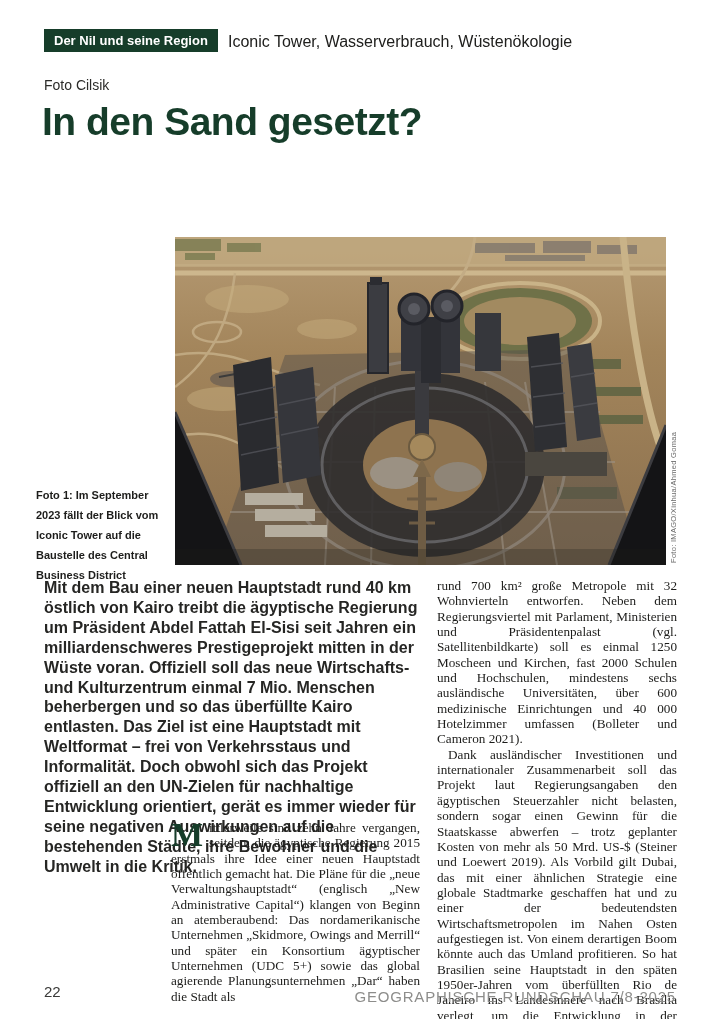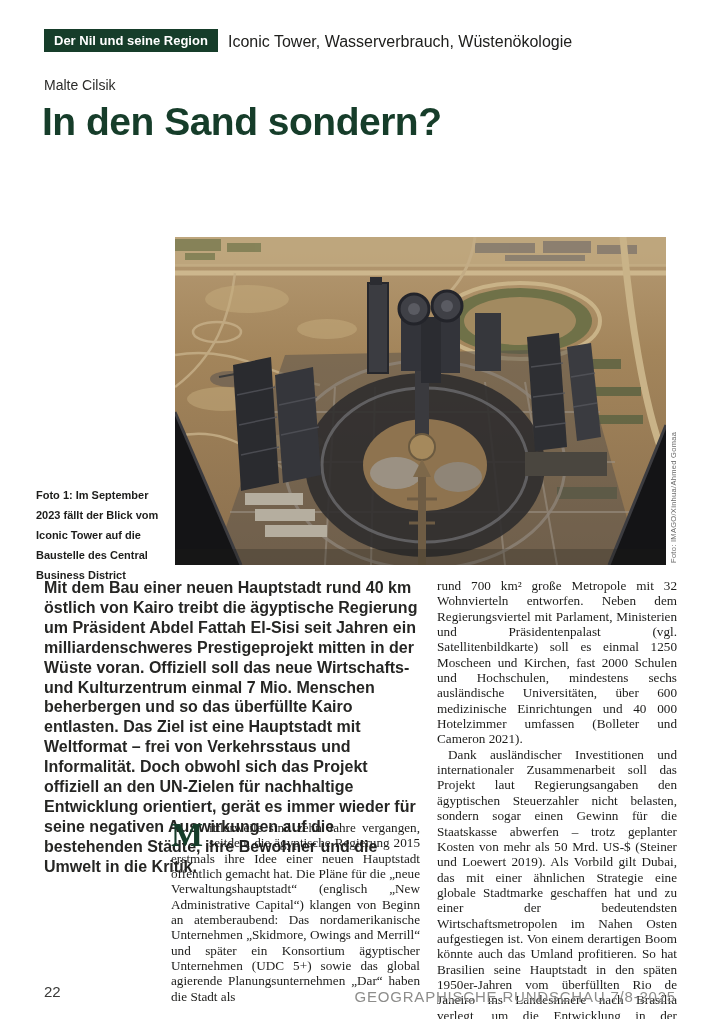--- a/index.html
+++ b/index.html
@@ -39,22 +39,22 @@
   .journal{position:absolute;right:44px;top:988px;font-size:15px;letter-spacing:0.8px;
            font-weight:400;color:#8d8d8b;white-space:nowrap;}
 </style>
 </head>
 <body>
 
 <div class="page">
 
   <div class="badge">Der Nil und seine Region</div>
   <div class="kicker">Iconic Tower, Wasserverbrauch, Wüstenökologie</div>
-  <div class="author">Malte Cilsik</div>
-  <h1 class="title"><span>In den Sand sondern?</span><br></h1>
+  <div class="author">Foto Cilsik</div>
+  <h1 class="title"><span>In den Sand gesetzt?</span><br></h1>
 
   <div class="caption">Foto 1: Im September 2023 fällt der Blick vom Iconic Tower auf die Baustelle des Central Business District</div>
 
   <div class="photo">
     <svg viewBox="0 0 491 328" preserveAspectRatio="none" aria-hidden="true">
       <defs>
         <linearGradient id="sand" x1="0" y1="0" x2="0" y2="1">
           <stop offset="0" stop-color="#b59a73"></stop>
           <stop offset="0.35" stop-color="#a3855b"></stop>
           <stop offset="1" stop-color="#8a6f4e"></stop>

